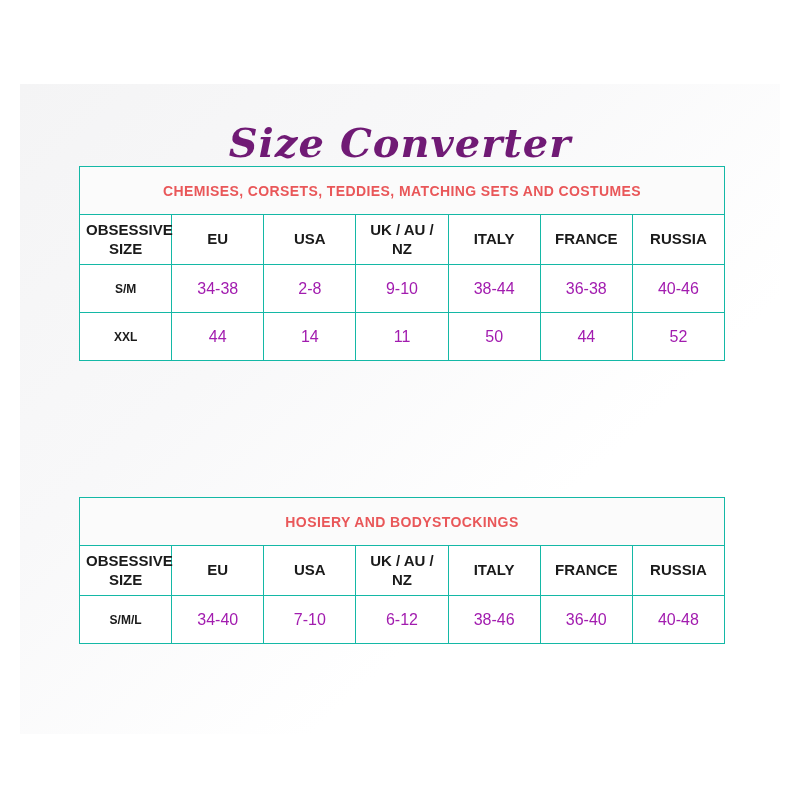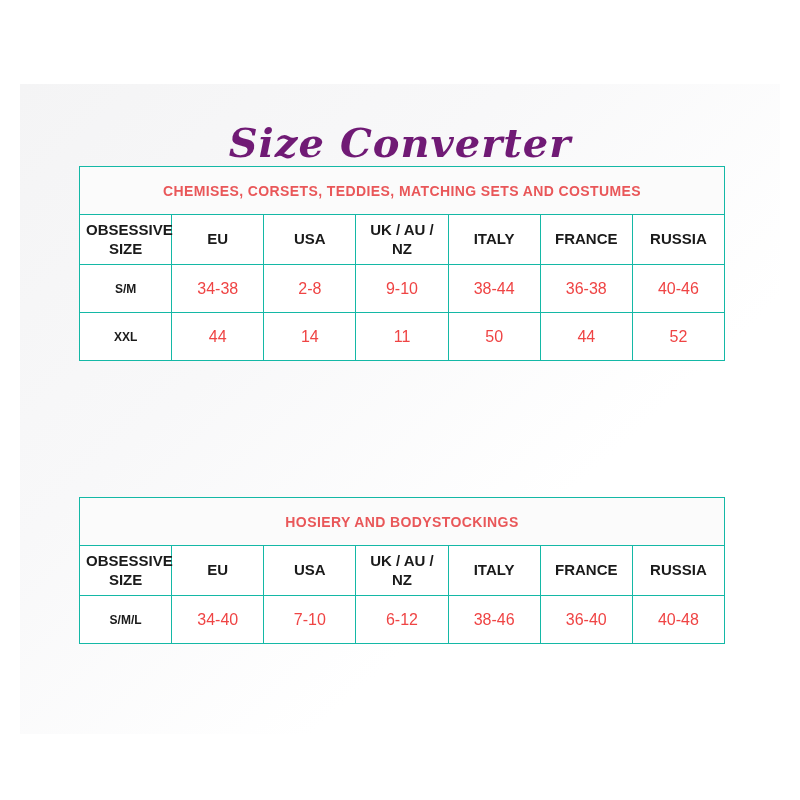--- a/index.html
+++ b/index.html
@@ -65,21 +65,21 @@
   .size-table thead th.col-head {
     height: 50px;
     font-size: 15px;
     font-weight: bold;
     color: #1a1a1a;
     line-height: 1.25;
   }
   .size-table tbody td {
     height: 48px;
     font-size: 16px;
-    color: #ef4444;
+    color: #a21caf;
     font-weight: normal;
   }
   .size-table .first-col { width: 105px; }
   .size-table td.first-col { font-weight: bold; font-size: 12px; color: #1a1a1a; }
 </style>
 </head>
 <body>
 
 <div class="viewport">
 

